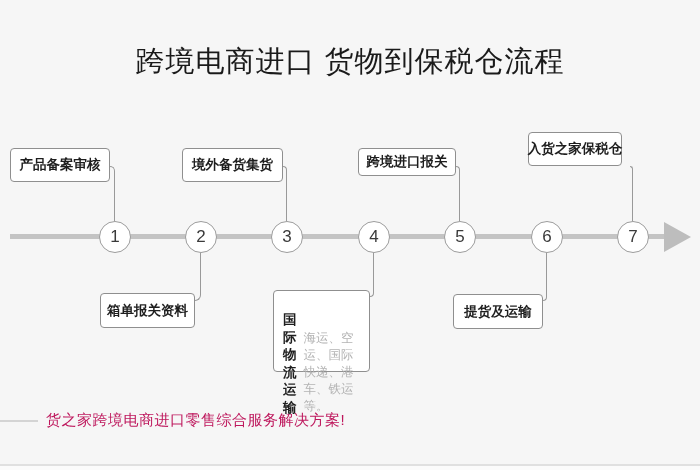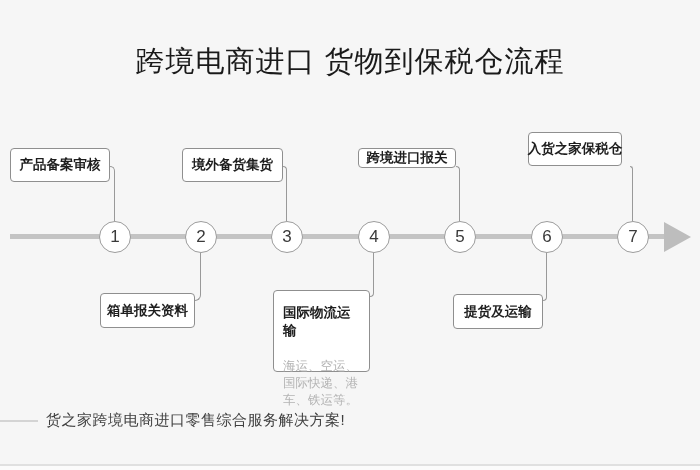--- a/index.html
+++ b/index.html
@@ -29,45 +29,45 @@
   .c5{left:444px}.c6{left:531px}.c7{left:617px}
   
   .box{
     position:absolute;box-sizing:border-box;background:#fff;
     border:1.5px solid #8f8f8f;border-radius:4px;
     display:flex;align-items:center;justify-content:center;
     font-size:13.5px;font-weight:bold;color:#1e1e1e;white-space:nowrap;
   }
   .b1{left:10px;top:148px;width:100px;height:34px;}
   .b3{left:182px;top:148px;width:101px;height:34px;}
-  .b5{left:358px;top:148px;width:98px;height:20px;}
+  .b5{left:358px;top:148px;width:98px;height:28px;}
   .b7{left:528px;top:132px;width:94px;height:34px;justify-content:center;}
   .b2{left:100px;top:293px;width:95px;height:35px;}
   .b6{left:453px;top:294px;width:90px;height:35px;}
   .b4{
-    left:273px;top:290px;width:97px;height:82px;padding:13px 9px;
-    flex-direction:column;align-items:flex-start;justify-content:flex-start;
+    left:273px;top:290px;width:97px;height:82px;padding:20px 9px;
+    align-items:flex-start;justify-content:flex-start;
     white-space:normal;
   }
   .b4 .main{font-size:13.5px;font-weight:bold;color:#1e1e1e;line-height:1.3;}
   .b4 .sub{font-size:12.5px;font-weight:normal;color:#b3b3b3;line-height:1.35;margin-top:19px;}
   
   .conn{position:absolute;box-sizing:border-box;}
   .conn.top{border-top:1.5px solid #999;border-right:1.5px solid #999;border-top-right-radius:7px;}
   .conn.bottom{border-bottom:1.5px solid #999;border-right:1.5px solid #999;border-bottom-right-radius:7px;}
   .k1{left:110px;top:166px;width:5px;height:55px;}
   .k3{left:283px;top:166px;width:4px;height:55px;}
   .k5{left:456px;top:166px;width:4px;height:55px;}
   .k7{left:630px;top:166px;width:3px;height:55px;}
   .k2{left:195px;top:253px;width:6px;height:48px;}
   .k4{left:370px;top:253px;width:4px;height:44px;}
   .k6{left:543px;top:253px;width:4px;height:48px;}
   
   .footer-dash{position:absolute;left:0;top:420px;width:38px;height:2px;background:#d4d4d4;}
-  .footer-text{position:absolute;left:46px;top:411px;font-size:15px;color:#404040;letter-spacing:0.5px;}
+  .footer-text{position:absolute;left:46px;top:411px;font-size:15px;color:#be185d;letter-spacing:0.5px;}
   .bottom-strip{position:absolute;left:0;top:464px;width:700px;height:6px;background:#fbfbfb;border-top:2px solid #e0e0e0;}
 </style>
 </head>
 <body>
 
 <div class="title">跨境电商进口 货物到保税仓流程</div>
 
 <div class="tl-line"></div>
 <div class="tl-arrow"></div>
 

